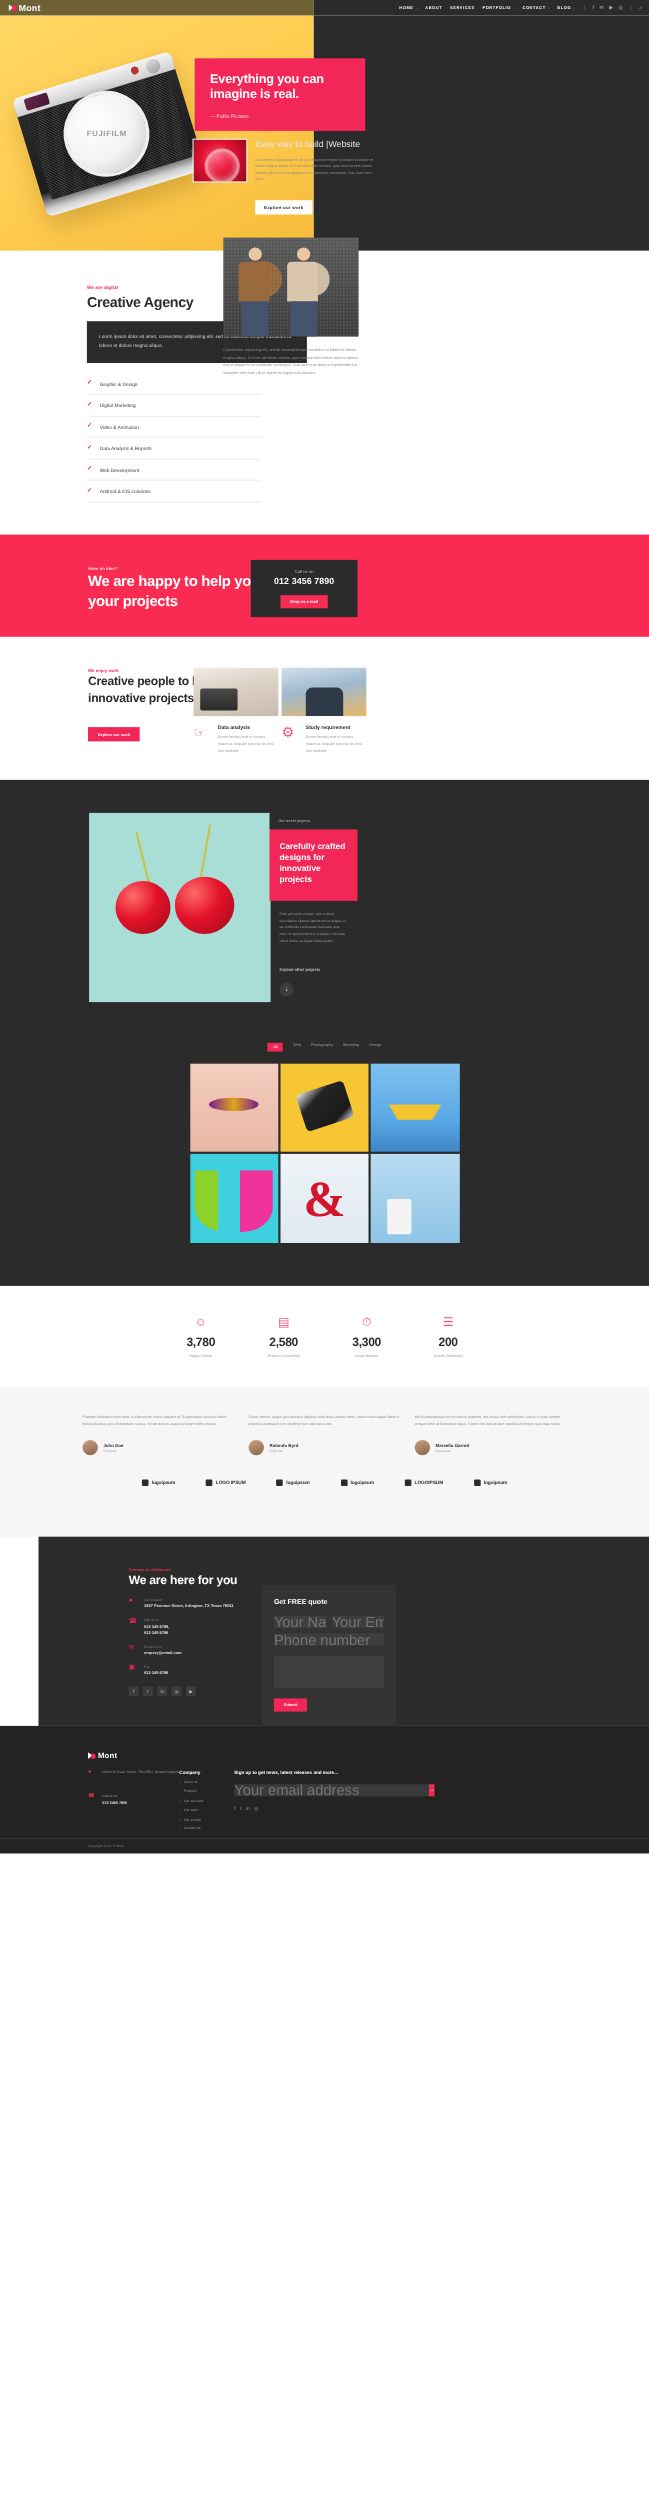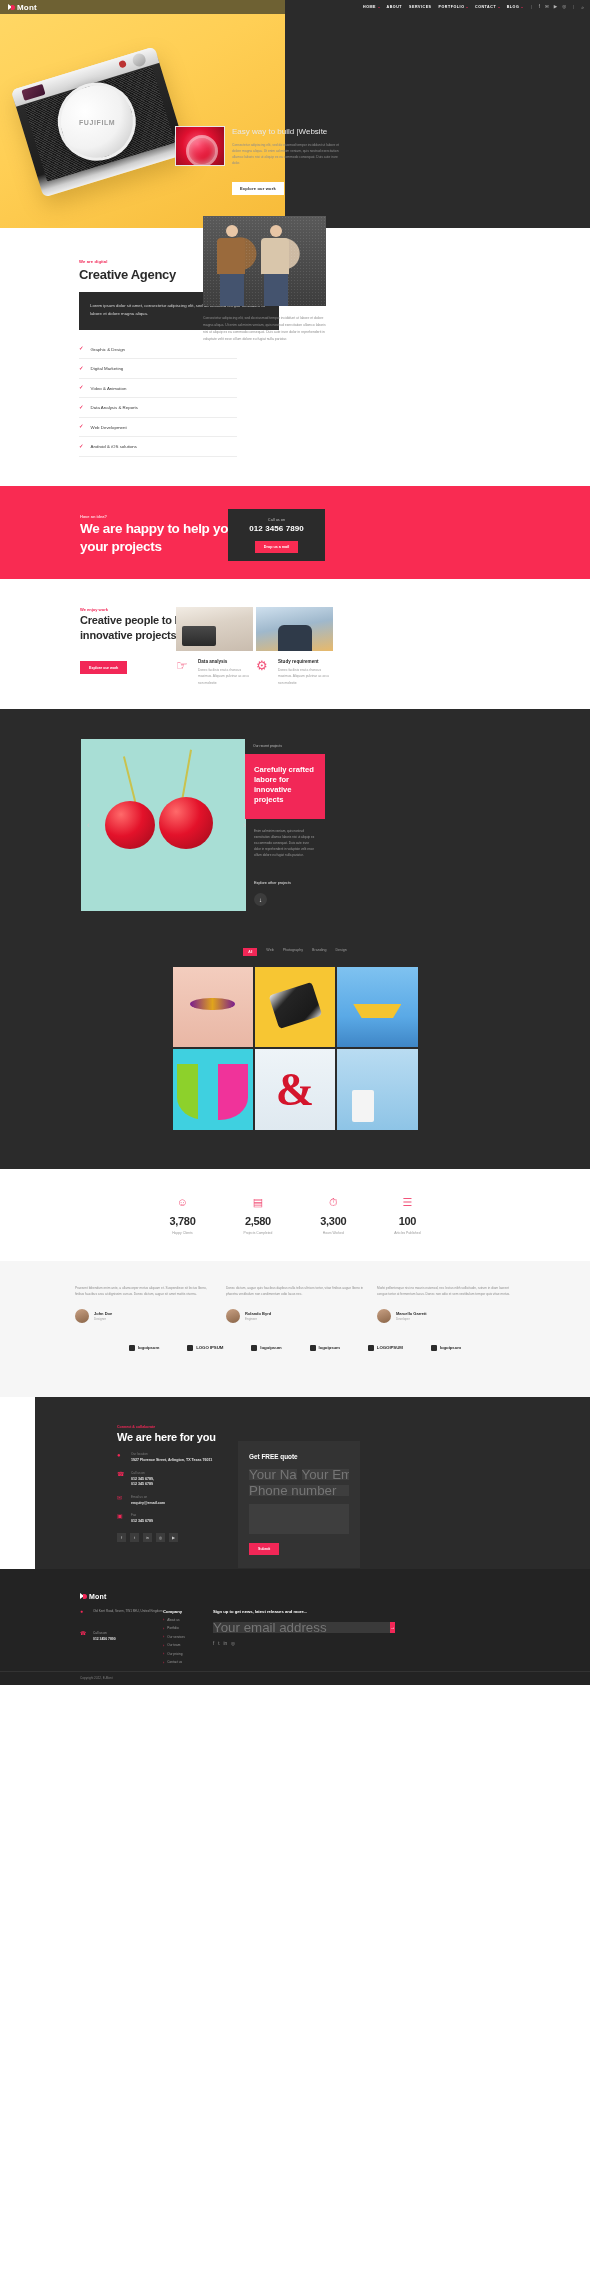--- a/index.html
+++ b/index.html
@@ -434,20 +434,24 @@
           <div class="cam-btn"></div>
           <div class="cam-dial"></div>
         </div>
         <div class="cam-lens">
           <span>FUJIFILM</span>
         </div>
       </div>
     </div>
     <div class="hero-right"></div>
 
+    <div class="quote-card">
+      <h1>Everything you can imagine is real.</h1>
+      <div class="quote-attr">— Pablo Picasso</div>
+    </div>
 
     <div class="easy">
       <div class="easy-thumb"></div>
       <div class="easy-txt">
         <h2>Easy way to build  |Website</h2>
         <p>Consectetur adipiscing elit, sed do eiusmod tempor incididunt ut labore et dolore magna aliqua. Ut enim ad minim veniam, quis nostrud exercitation ullamco laboris nisi ut aliquip ex ea commodo consequat. Duis aute irure dolor.</p>
       </div>
     </div>
     <div class="btn-explore">Explore our work</div>
   </div>
@@ -545,21 +549,21 @@
       <div class="stem stem-2"></div>
       <div class="cherry cherry-1"></div>
       <div class="cherry cherry-2"></div>
     </div>
     <div class="arrow-l">‹</div>
     <div class="arrow-r">›</div>
 
     <div class="proj-panel">
       <div class="proj-kicker">Our recent projects</div>
       <div class="proj-card">
-        <h3>Carefully crafted labore for innovative projects</h3>
+        <h3>Carefully crafted designs for innovative projects</h3>
       </div>
       <div class="proj-desc">Enim ad minim veniam, quis nostrud exercitation ullamco laboris nisi ut aliquip ex ea commodo consequat. Duis aute irure dolor in reprehenderit in voluptate velit esse cillum dolore eu fugiat nulla pariatur.</div>
       <div class="proj-more">
         <span>Explore other projects</span>
         <div class="circle-down">↓</div>
       </div>
     </div>
 
     <div class="pf-filters" style="margin-top:175px;">
       <span class="active">All</span>
@@ -590,21 +594,21 @@
       <div class="stat-num">2,580</div>
       <div class="stat-lbl">Projects Completed</div>
     </div>
     <div class="stat">
       <div class="stat-ico">⏱</div>
       <div class="stat-num">3,300</div>
       <div class="stat-lbl">Hours Worked</div>
     </div>
     <div class="stat">
       <div class="stat-ico">☰</div>
-      <div class="stat-num">100</div>
+      <div class="stat-num">200</div>
       <div class="stat-lbl">Articles Published</div>
     </div>
   </div>
 
   <div class="testi">
     <div class="testi-row">
       <div class="testi-card">
         <p>Praesent bibendum enim ante, a ullamcorper metus aliquam et. Suspendisse sit lectus libero, finibus faucibus arcu at dignissim cursus. Donec dictum, augue sit amet mattis viverra.</p>
         <div class="testi-who">
           <div class="avatar"></div>

